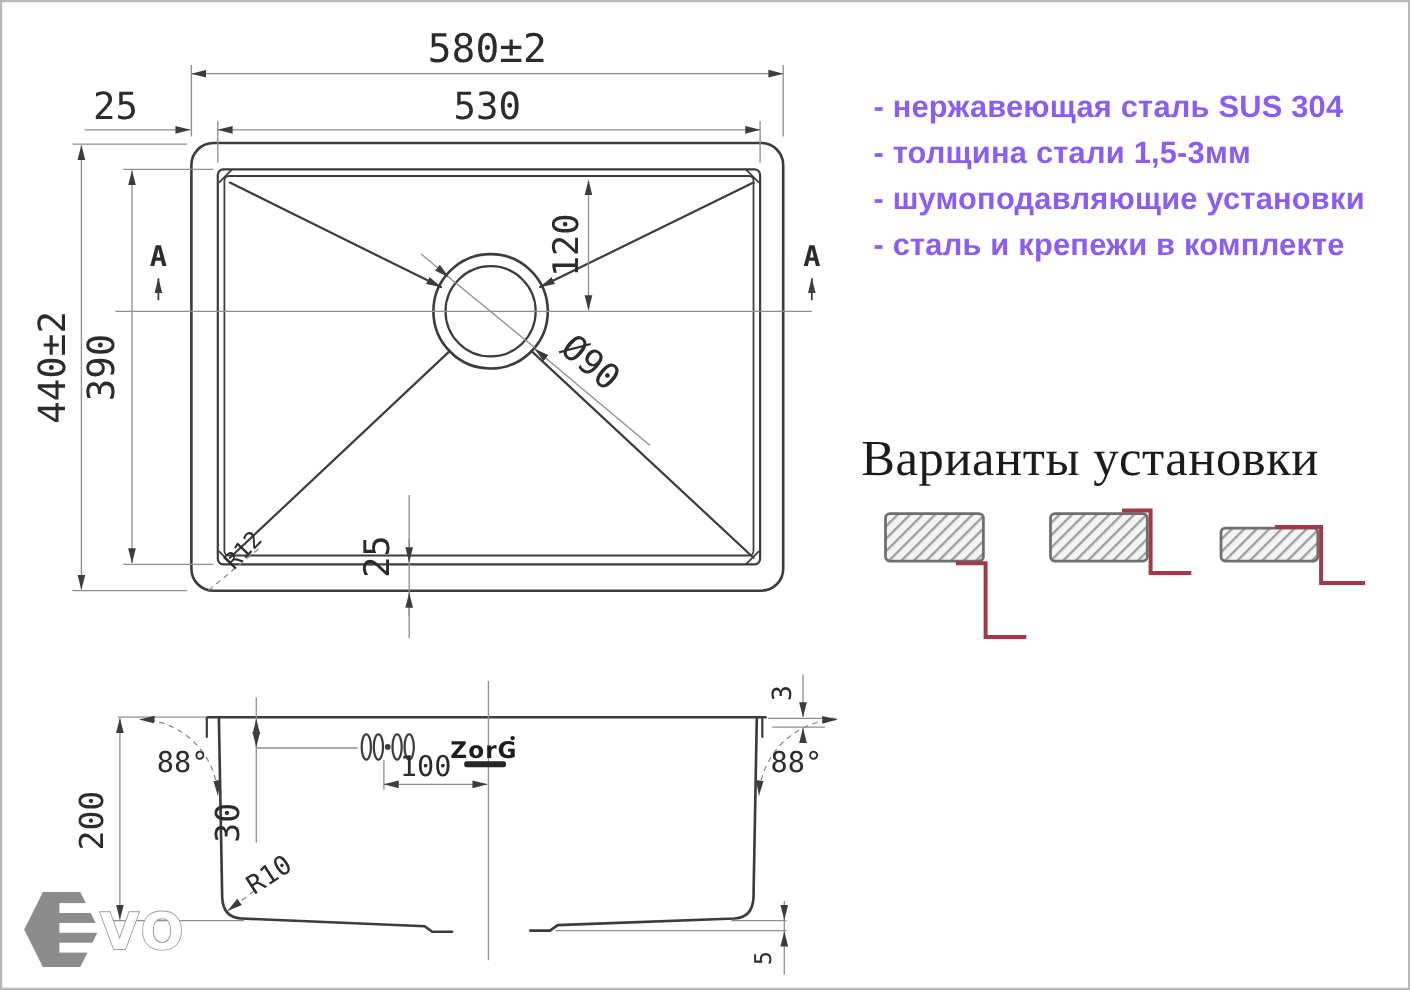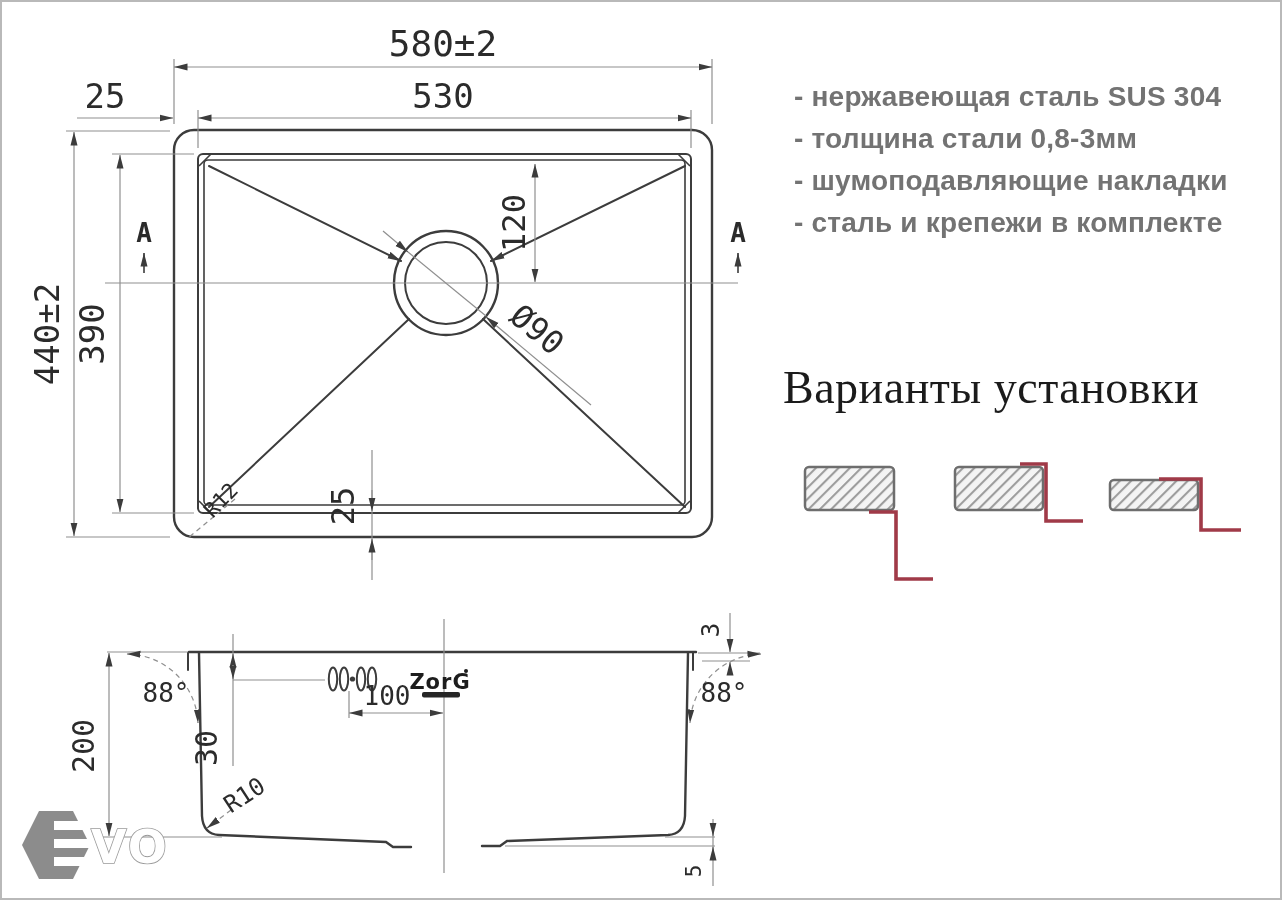--- a/index.html
+++ b/index.html
@@ -5,24 +5,24 @@
   html,body{margin:0;padding:0;background:#e9e9e9;}
   .stage{
     position:relative;width:1282px;height:900px;background:#ffffff;
     border:2px solid #b9b9b9;box-sizing:border-box;overflow:hidden;
     font-family:"Liberation Sans",sans-serif;
   }
   svg.draw{position:absolute;left:0;top:0;}
   .features{
     position:absolute;left:792px;top:74px;width:470px;
     font-family:"Liberation Sans",sans-serif;font-size:28px;line-height:42px;
-    color:#737373;font-weight:600;letter-spacing:0.2px;
+    color:#8b5cf6;font-weight:600;letter-spacing:0.2px;
   }
   .install-title{
-    position:absolute;left:781px;top:359px;width:480px;
+    position:absolute;left:781px;top:388px;width:480px;
     font-family:"Liberation Serif",serif;font-size:46px;color:#1b1b1b;
     letter-spacing:0.5px;white-space:nowrap;
   }
   
   .ln  {stroke:#3c3c3c;stroke-width:2.4;fill:none;stroke-linecap:round;}
   .ln2 {stroke:#3c3c3c;stroke-width:2;fill:none;stroke-linecap:round;}
   .ln1 {stroke:#3c3c3c;stroke-width:1.6;fill:none;}
   .thin{stroke:#8f8f8f;stroke-width:1.2;fill:none;}
   .thind{stroke:#8f8f8f;stroke-width:1.2;fill:none;stroke-dasharray:5 4;}
   .lbl {font-family:"DejaVu Sans Mono",monospace;fill:#2b2b2b;}
@@ -234,20 +234,20 @@
       <polygon points="20,843 37,809 71,809 88,843 71,877 37,877" fill="#8c8c8c"></polygon>
       <rect x="52" y="819" width="38" height="9" fill="#ffffff"></rect>
       <rect x="52" y="837" width="38" height="9" fill="#ffffff"></rect>
       <rect x="52" y="855" width="38" height="9" fill="#ffffff"></rect>
       <text x="89" y="861" font-family="DejaVu Sans, sans-serif" font-size="46" font-weight="bold" fill="#ffffff" stroke="#9a9a9a" stroke-width="1.6" letter-spacing="2" style="paint-order:stroke fill">VO</text>
     </g>
   </svg>
 
   <div class="features">
     <div>- нержавеющая сталь SUS 304</div>
-    <div>- толщина стали 0,8-3мм</div>
-    <div>- шумоподавляющие накладки</div>
+    <div>- толщина стали 1,5-3мм</div>
+    <div>- шумоподавляющие установки</div>
     <div>- сталь и крепежи в комплекте</div>
   </div>
 
   <div class="install-title">Варианты установки</div>
 
 </div>
 
 </body></html>

